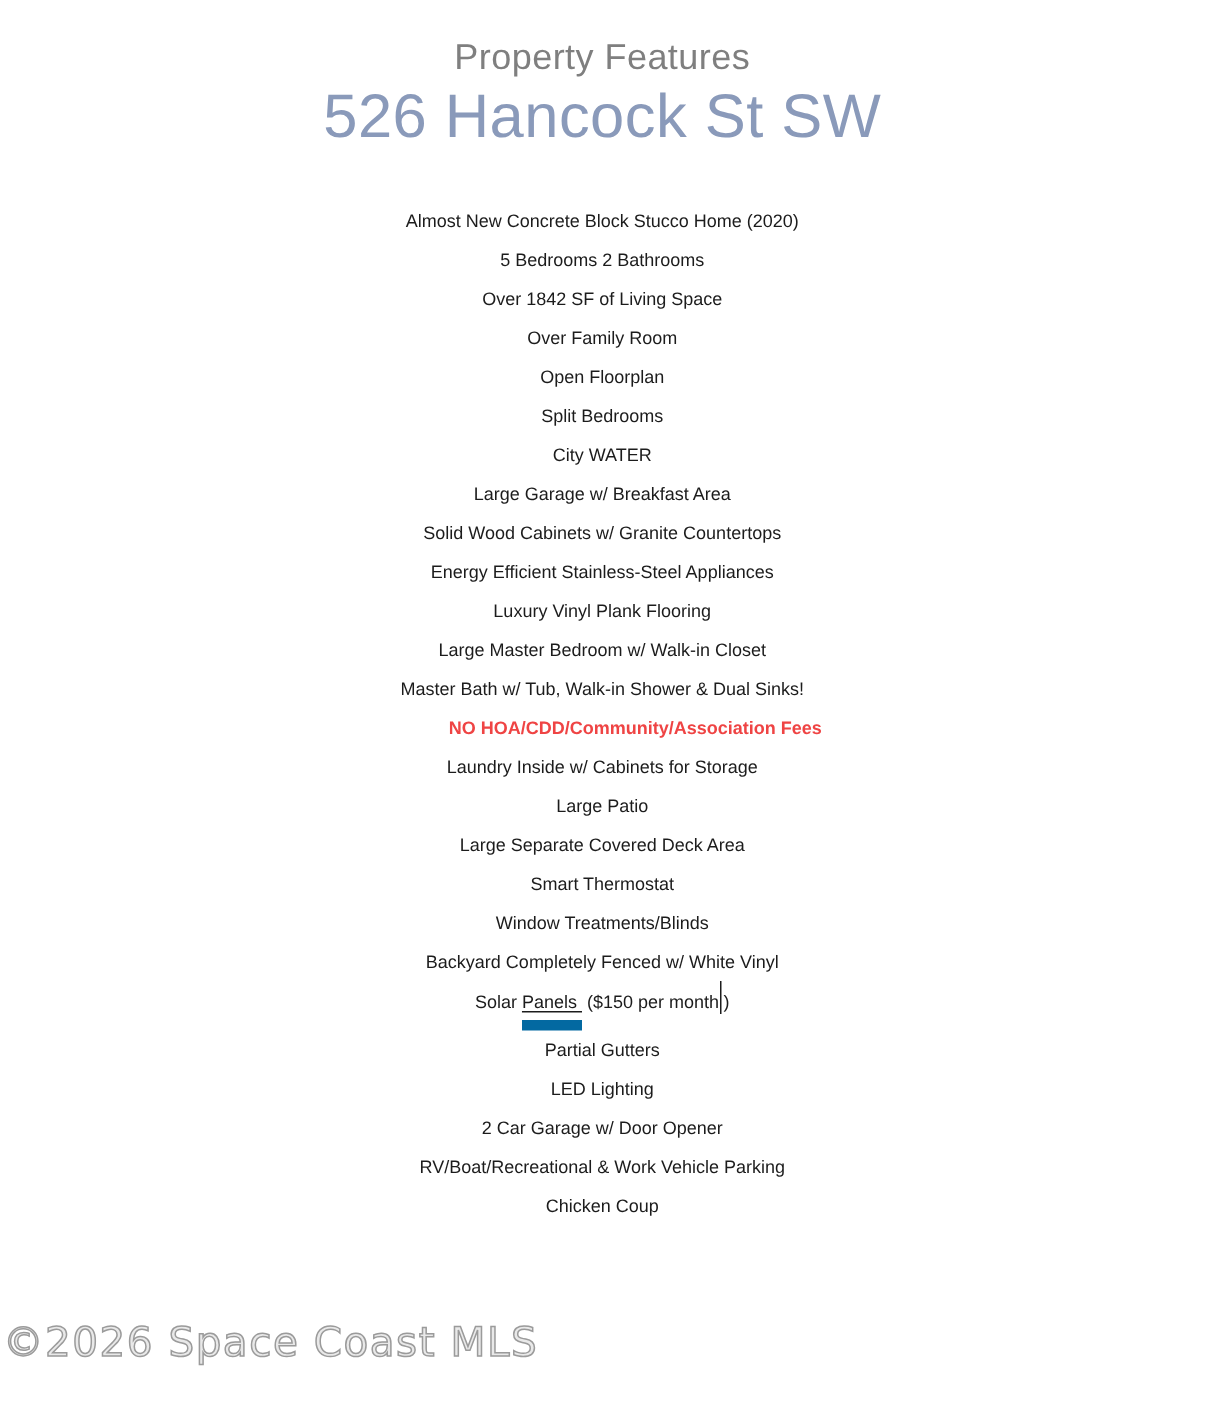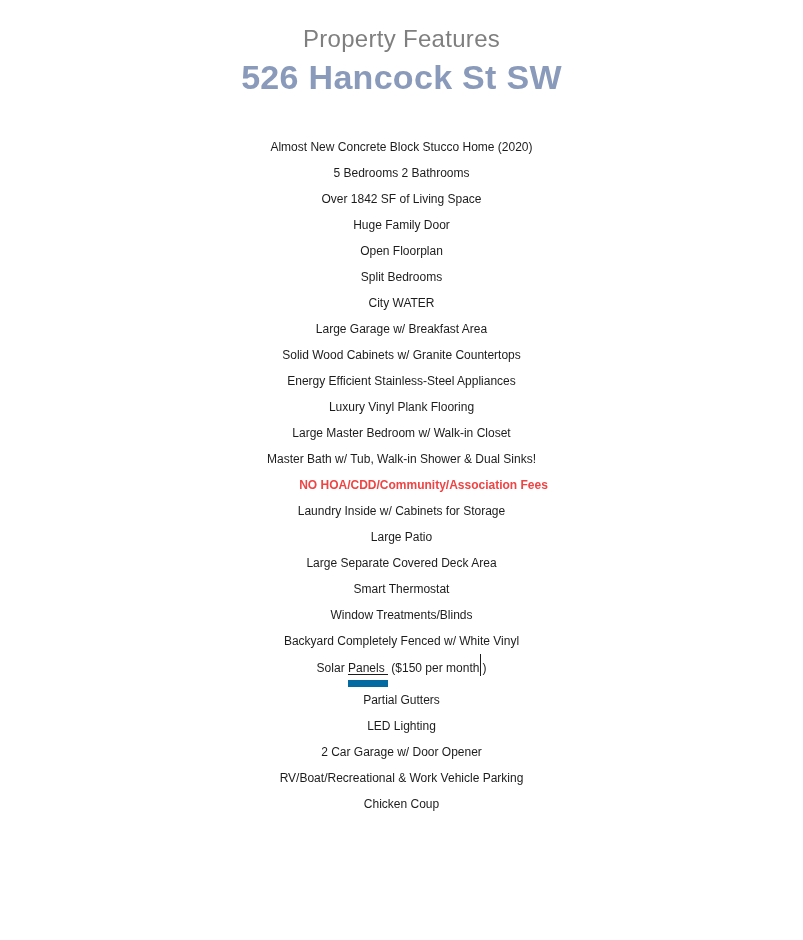--- a/index.html
+++ b/index.html
@@ -19,23 +19,23 @@
     padding-top: 22px;
     text-align: center;
   }
   .page-title {
     font-size: 24px;
     line-height: 33px;
     color: #7f7f7f;
     letter-spacing: 0.3px;
   }
   .page-address {
-    font-size: 34px;
+    font-size: 41px;
     line-height: 44px;
-    font-weight: bold;
+    font-weight: normal;
     color: #8a9aba;
     letter-spacing: 0.3px;
   }
   .features {
     margin-top: 35px;
     text-align: center;
     color: #1c1c1c;
     font-size: 12px;
     line-height: 26px;
   }
@@ -83,21 +83,21 @@
 
   <div class="header">
     <div class="page-title">Property Features</div>
     <div class="page-address">526 Hancock St SW</div>
   </div>
 
   <div class="features">
       <div class="feature-line">Almost New Concrete Block Stucco Home (2020)</div>
       <div class="feature-line">5 Bedrooms 2 Bathrooms</div>
       <div class="feature-line">Over 1842 SF of Living Space</div>
-      <div class="feature-line">Huge Family Door</div>
+      <div class="feature-line">Over Family Room</div>
       <div class="feature-line">Open Floorplan</div>
       <div class="feature-line">Split Bedrooms</div>
       <div class="feature-line">City WATER</div>
       <div class="feature-line">Large Garage w/ Breakfast Area</div>
       <div class="feature-line">Solid Wood Cabinets w/ Granite Countertops</div>
       <div class="feature-line">Energy Efficient Stainless-Steel Appliances</div>
       <div class="feature-line">Luxury Vinyl Plank Flooring</div>
       <div class="feature-line">Large Master Bedroom w/ Walk-in Closet</div>
       <div class="feature-line">Master Bath w/ Tub, Walk-in Shower &amp; Dual Sinks!</div>
       <div class="feature-line bold">NO HOA/CDD/Community/Association Fees</div>
@@ -108,14 +108,15 @@
       <div class="feature-line">Window Treatments/Blinds</div>
       <div class="feature-line">Backyard Completely Fenced w/ White Vinyl</div>
       <div class="feature-line"><span>Solar </span><span class="underlined-word">Panels </span><span> ($150 per month</span><span class="text-cursor"></span><span>)</span></div>
       <div class="feature-line">Partial Gutters</div>
       <div class="feature-line">LED Lighting</div>
       <div class="feature-line">2 Car Garage w/ Door Opener</div>
       <div class="feature-line">RV/Boat/Recreational &amp; Work Vehicle Parking</div>
       <div class="feature-line">Chicken Coup</div>
     </div>
 
+  <div class="watermark">©2026 Space Coast MLS</div>
 
 </div>
 
 </body></html>

